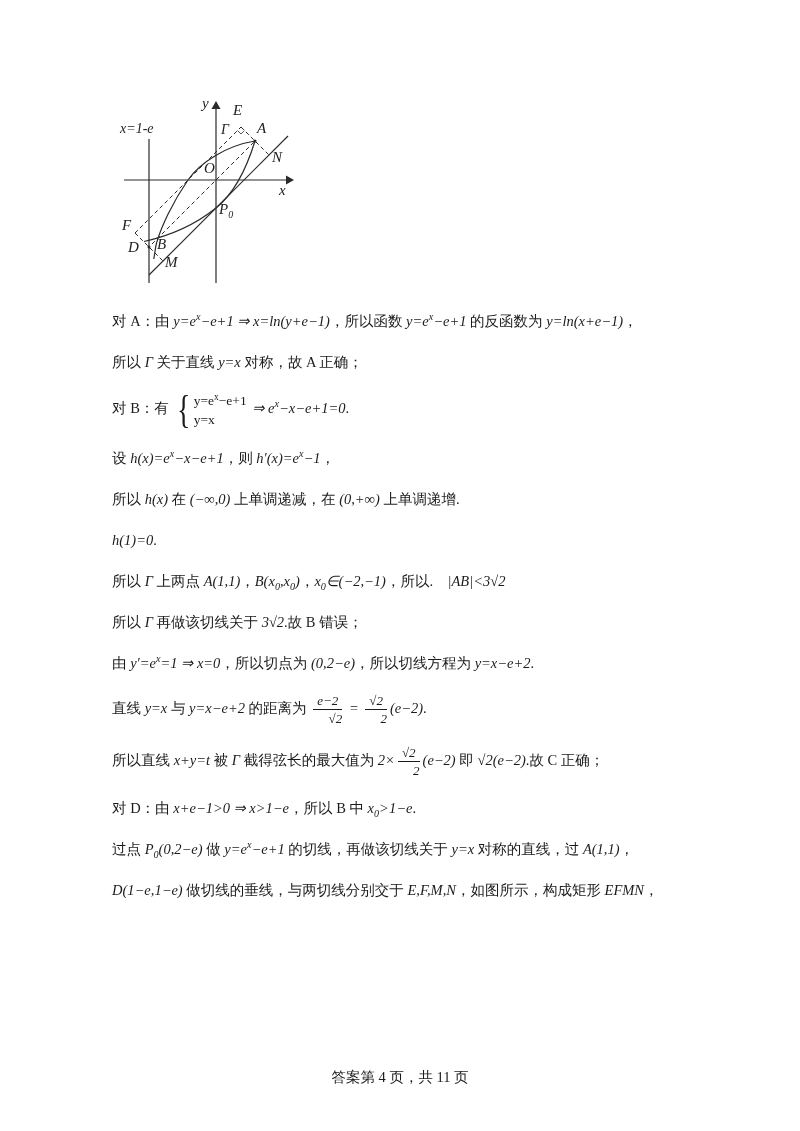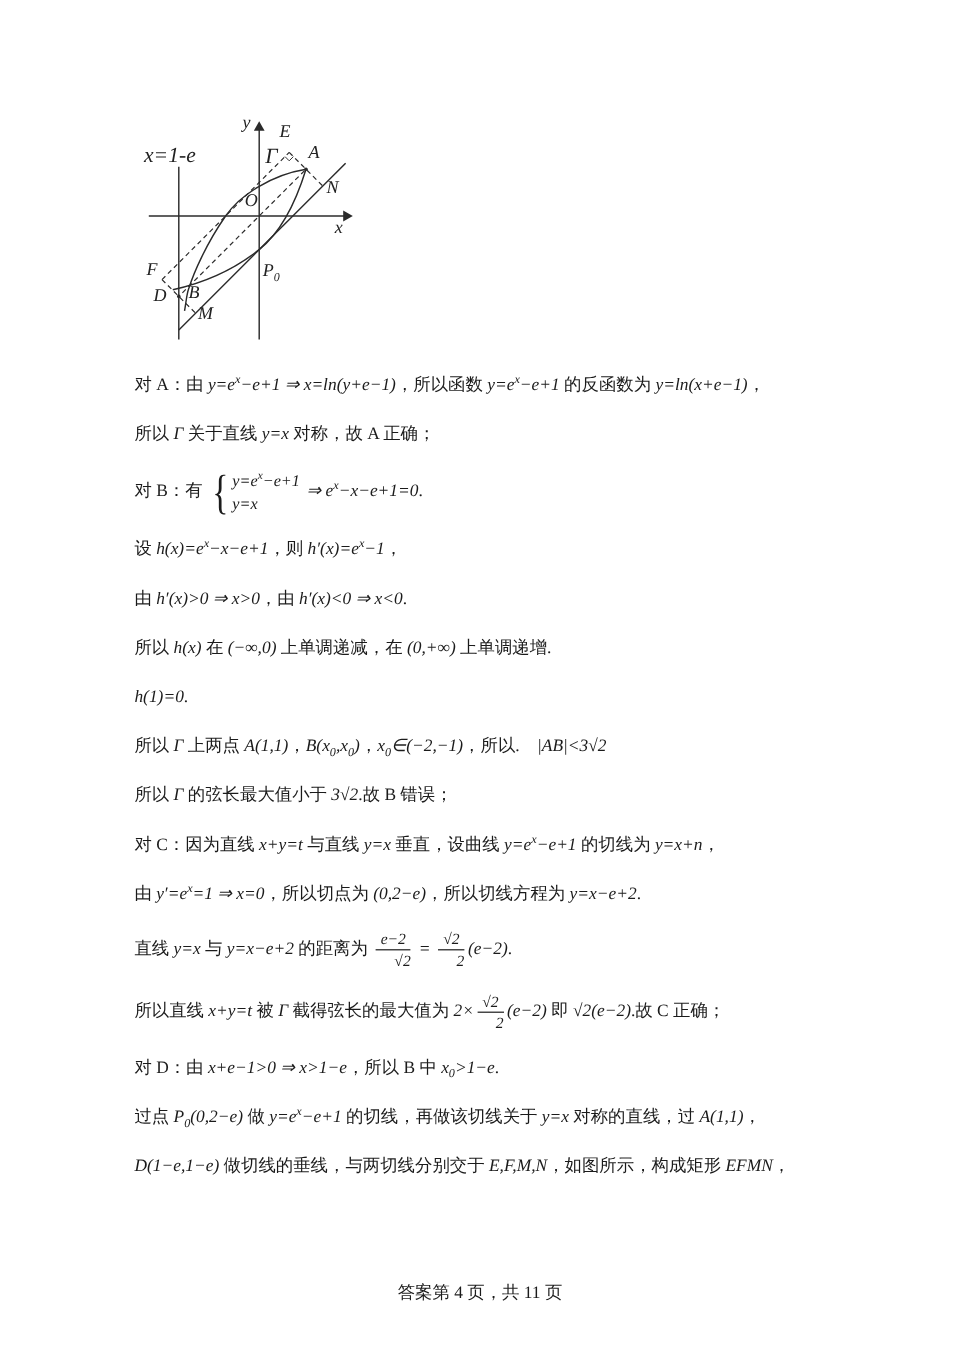--- a/index.html
+++ b/index.html
@@ -4,36 +4,36 @@
 <style>
   html,body{margin:0;padding:0;background:#ffffff;}
   .page{position:relative;width:800px;height:1131px;background:#ffffff;overflow:hidden;
         font-family:"Liberation Serif", serif;color:#1b1b1b;}
   
   .figure{position:absolute;left:116px;top:95px;width:210px;height:205px;}
   .figure svg{position:absolute;left:0;top:0;}
   .fig-label{position:absolute;font-size:15px;font-style:italic;line-height:14px;
              font-family:"Liberation Serif", serif;color:#222;white-space:nowrap;}
   .fig-label sub{font-size:10px;line-height:0;}
-  .fig-label.small{font-size:18px;}
+  .fig-label.small{font-size:14px;}
   
   .solution{position:absolute;left:112px;top:298px;width:584px;}
   .para{margin:12px 0 19px 0;font-size:14.5px;line-height:22px;color:#1b1b1b;}
   .seg-cn{font-style:normal;}
   .seg-m{font-style:italic;}
   .para sup{font-size:0.7em;line-height:0;vertical-align:super;}
   .para sub{font-size:0.7em;line-height:0;vertical-align:sub;}
   .frac{display:inline-block;vertical-align:middle;text-align:right;font-style:italic;
         font-size:13px;line-height:15px;margin:0 3px;}
   .frac .num{display:block;padding:0 4px 1px;border-bottom:1px solid #1b1b1b;}
   .frac .den{display:block;padding-top:1px;}
   .cases{display:inline-flex;align-items:center;vertical-align:middle;margin:0 2px;}
   .cases .brace{font-size:40px;font-weight:100;line-height:0.9;font-style:normal;
                 transform:scaleX(0.7);}
-  .cases .stack{display:inline-flex;flex-direction:column;gap:3px;font-style:italic;
+  .cases .stack{display:inline-flex;flex-direction:column;gap:3px;
                 font-size:13.5px;line-height:16px;}
   
   .footer{position:absolute;left:0;top:1068px;width:800px;text-align:center;
           font-size:14.5px;color:#1b1b1b;}
 </style>
 </head>
 <body>
 
 <div class="page">
 
@@ -76,42 +76,40 @@
     <span class="fig-label" style="left:86px;top:1px;">y</span>
     <span class="fig-label" style="left:163px;top:88px;">x</span>
     <span class="fig-label" style="left:88px;top:66px;">O</span>
     <span class="fig-label" style="left:117px;top:8px;">E</span>
     <span class="fig-label" style="left:141px;top:26px;">A</span>
     <span class="fig-label" style="left:156px;top:55px;">N</span>
     <span class="fig-label" style="left:6px;top:123px;">F</span>
     <span class="fig-label" style="left:12px;top:145px;">D</span>
     <span class="fig-label" style="left:41px;top:142px;">B</span>
     <span class="fig-label" style="left:49px;top:160px;">M</span>
-    <span class="fig-label" style="left:103px;top:124px;">P<sub>0</sub></span>
+    <span class="fig-label" style="left:103px;top:107px;">P<sub>0</sub></span>
     <span class="fig-label small" style="left:105px;top:28px;">Γ</span>
     <span class="fig-label small" style="left:4px;top:27px;">x=1-e</span>
   </div>
 
   <div class="solution">
       <p class="para"><span class="seg-cn">对 A：由 </span><span class="seg-m">y=e<sup>x</sup>−e+1 ⇒ x=ln(y+e−1)</span><span class="seg-cn">，所以函数 </span><span class="seg-m">y=e<sup>x</sup>−e+1</span><span class="seg-cn"> 的反函数为 </span><span class="seg-m">y=ln(x+e−1)</span><span class="seg-cn">，</span></p>
       <p class="para"><span class="seg-cn">所以 </span><span class="seg-m">Γ</span><span class="seg-cn"> 关于直线 </span><span class="seg-m">y=x</span><span class="seg-cn"> 对称，故 A 正确；</span></p>
       <p class="para"><span class="seg-cn">对 B：有 </span><span class="cases">
           <span class="brace">{</span>
           <span class="stack">
             <span>y=e<sup>x</sup>−e+1</span>
             <span>y=x</span>
           </span>
         </span><span class="seg-m"> ⇒ e<sup>x</sup>−x−e+1=0</span><span class="seg-cn">.</span></p>
       <p class="para"><span class="seg-cn">设 </span><span class="seg-m">h(x)=e<sup>x</sup>−x−e+1</span><span class="seg-cn">，则 </span><span class="seg-m">h′(x)=e<sup>x</sup>−1</span><span class="seg-cn">，</span></p>
-      <p class="para"><span class="seg-cn">由 </span><span class="seg-m">h′(x)&gt;0 ⇒ x&gt;0</span><span class="seg-cn">，由 </span><span class="seg-m">h′(x)&lt;0 ⇒ x&lt;0</span><span class="seg-cn">.</span></p>
       <p class="para"><span class="seg-cn">所以 </span><span class="seg-m">h(x)</span><span class="seg-cn"> 在 </span><span class="seg-m">(−∞,0)</span><span class="seg-cn"> 上单调递减，在 </span><span class="seg-m">(0,+∞)</span><span class="seg-cn"> 上单调递增.</span></p>
       <p class="para"><span class="seg-m">h(1)=0</span><span class="seg-cn">.</span></p>
       <p class="para"><span class="seg-cn">所以 </span><span class="seg-m">Γ</span><span class="seg-cn"> 上两点 </span><span class="seg-m">A(1,1)</span><span class="seg-cn">，</span><span class="seg-m">B(x<sub>0</sub>,x<sub>0</sub>)</span><span class="seg-cn">，</span><span class="seg-m">x<sub>0</sub>∈(−2,−1)</span><span class="seg-cn">，所以.　</span><span class="seg-m">|AB|&lt;3√2</span></p>
-      <p class="para"><span class="seg-cn">所以 </span><span class="seg-m">Γ</span><span class="seg-cn"> 的弦长最大值小于 </span><span class="seg-m">3√2</span><span class="seg-cn">.故 B 错误；</span></p>
-      <p class="para"><span class="seg-cn">对 C：因为直线 </span><span class="seg-m">x+y=t</span><span class="seg-cn"> 与直线 </span><span class="seg-m">y=x</span><span class="seg-cn"> 垂直，设曲线 </span><span class="seg-m">y=e<sup>x</sup>−e+1</span><span class="seg-cn"> 的切线为 </span><span class="seg-m">y=x+n</span><span class="seg-cn">，</span></p>
+      <p class="para"><span class="seg-cn">所以 </span><span class="seg-m">Γ</span><span class="seg-cn"> 再做该切线关于 </span><span class="seg-m">3√2</span><span class="seg-cn">.故 B 错误；</span></p>
       <p class="para"><span class="seg-cn">由 </span><span class="seg-m">y′=e<sup>x</sup>=1 ⇒ x=0</span><span class="seg-cn">，所以切点为 </span><span class="seg-m">(0,2−e)</span><span class="seg-cn">，所以切线方程为 </span><span class="seg-m">y=x−e+2</span><span class="seg-cn">.</span></p>
       <p class="para"><span class="seg-cn">直线 </span><span class="seg-m">y=x</span><span class="seg-cn"> 与 </span><span class="seg-m">y=x−e+2</span><span class="seg-cn"> 的距离为 </span><span class="frac"><span class="num">e−2</span><span class="den">√2</span></span><span class="seg-m"> = </span><span class="frac"><span class="num">√2</span><span class="den">2</span></span><span class="seg-m">(e−2)</span><span class="seg-cn">.</span></p>
       <p class="para"><span class="seg-cn">所以直线 </span><span class="seg-m">x+y=t</span><span class="seg-cn"> 被 </span><span class="seg-m">Γ</span><span class="seg-cn"> 截得弦长的最大值为 </span><span class="seg-m">2×</span><span class="frac"><span class="num">√2</span><span class="den">2</span></span><span class="seg-m">(e−2)</span><span class="seg-cn"> 即 </span><span class="seg-m">√2(e−2)</span><span class="seg-cn">.故 C 正确；</span></p>
       <p class="para"><span class="seg-cn">对 D：由 </span><span class="seg-m">x+e−1&gt;0 ⇒ x&gt;1−e</span><span class="seg-cn">，所以 B 中 </span><span class="seg-m">x<sub>0</sub>&gt;1−e</span><span class="seg-cn">.</span></p>
       <p class="para"><span class="seg-cn">过点 </span><span class="seg-m">P<sub>0</sub>(0,2−e)</span><span class="seg-cn"> 做 </span><span class="seg-m">y=e<sup>x</sup>−e+1</span><span class="seg-cn"> 的切线，再做该切线关于 </span><span class="seg-m">y=x</span><span class="seg-cn"> 对称的直线，过 </span><span class="seg-m">A(1,1)</span><span class="seg-cn">，</span></p>
       <p class="para"><span class="seg-m">D(1−e,1−e)</span><span class="seg-cn"> 做切线的垂线，与两切线分别交于 </span><span class="seg-m">E,F,M,N</span><span class="seg-cn">，如图所示，构成矩形 </span><span class="seg-m">EFMN</span><span class="seg-cn">，</span></p>
     </div>
 
   <div class="footer">答案第 4 页，共 11 页</div>
 

